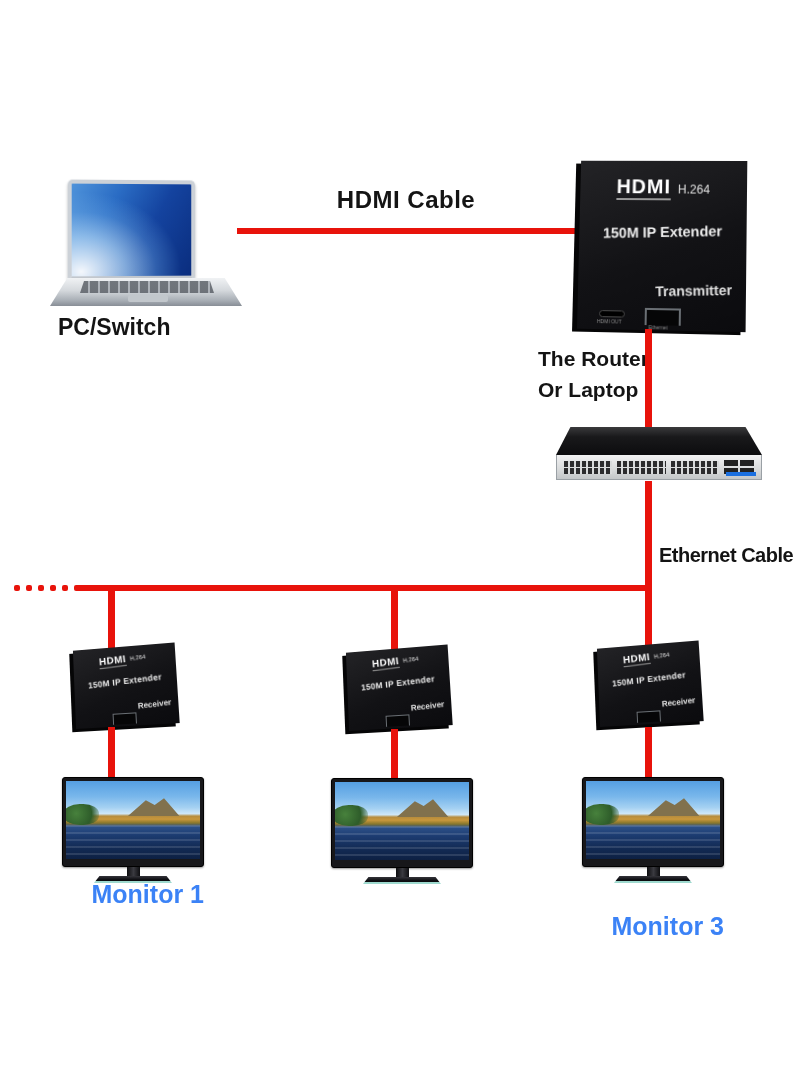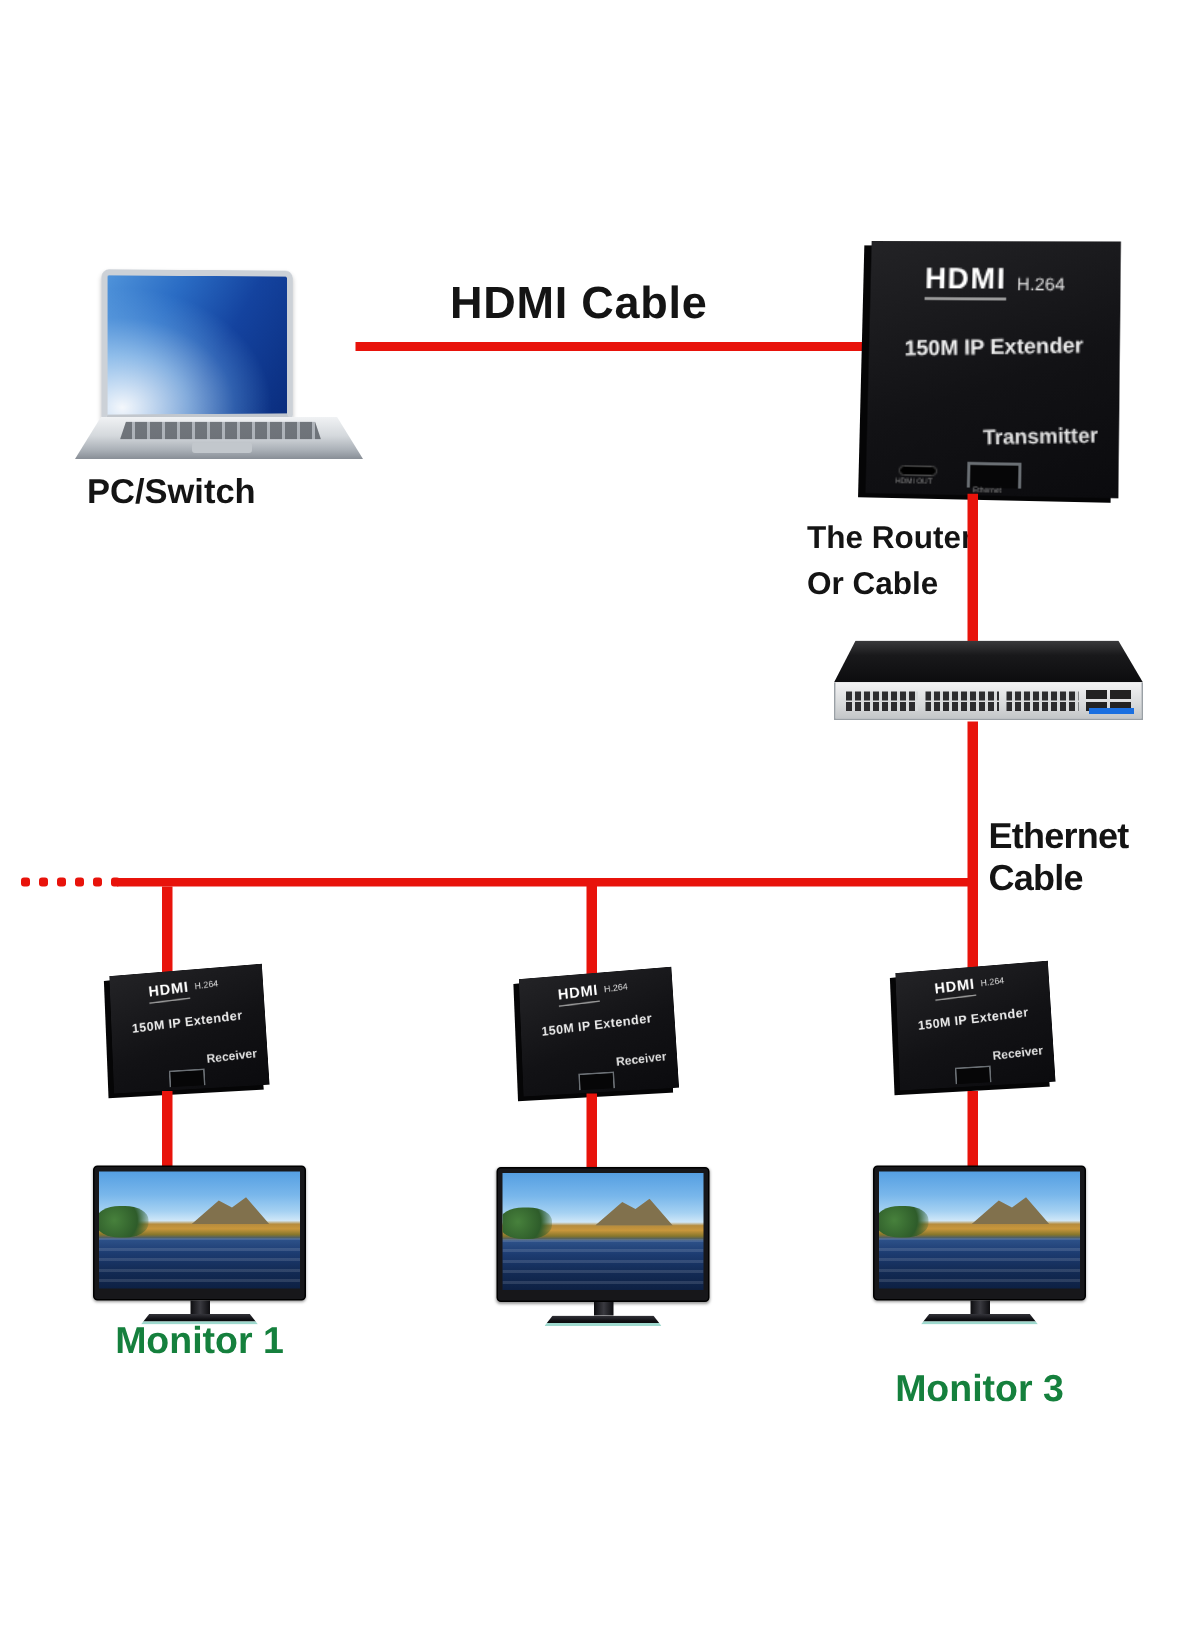--- a/index.html
+++ b/index.html
@@ -10,25 +10,25 @@
     overflow:hidden; margin:0 auto;
   }
   
   .cable { position:absolute; background:#e8130b; }
   .dots { position:absolute; display:flex; gap:6px; }
   .dots i { width:6px; height:6px; border-radius:2px; background:#e8130b; display:block; }
 
   
   .lbl { position:absolute; font-weight:bold; color:#141414; }
   .lbl-pc        { left:58px;  top:314px; font-size:23px; }
-  .lbl-hdmicable { left:300px; top:186px; width:212px; font-size:30px; letter-spacing:0.5px; }
+  .lbl-hdmicable { left:300px; top:186px; width:212px; text-align:center; font-size:24px; letter-spacing:0.5px; }
   .lbl-router1   { left:538px; top:347px; font-size:21px; }
   .lbl-router2   { left:538px; top:378px; font-size:21px; }
-  .lbl-ethernet  { left:659px; top:544px; font-size:24px; letter-spacing:-0.5px; }
-  .lbl-monitor   { position:absolute; width:142px; text-align:center; font-size:25px; font-weight:bold; color:#15803d; }
+  .lbl-ethernet  { left:659px; top:544px; font-size:20px; letter-spacing:-0.5px; }
+  .lbl-monitor   { position:absolute; width:142px; text-align:right; font-size:25px; font-weight:bold; color:#3b82f6; }
 
   
   .laptop { position:absolute; left:50px; top:174px; width:192px; height:134px; }
   .lp-screen {
     position:absolute; left:18px; top:6px; width:128px; height:102px;
     border:4px solid #ccd1d7; border-bottom:6px solid #c2c7cd; border-radius:5px;
     background:
       radial-gradient(ellipse at 8% 95%, rgba(255,255,255,0.95) 0%, rgba(190,225,250,0.65) 28%, rgba(120,180,235,0.30) 48%, rgba(0,0,0,0) 64%),
       linear-gradient(300deg, #0a2d7e 0%, #14439f 40%, #2a6cc4 70%, #4f93da 100%);
     transform:perspective(600px) rotateY(5deg);
@@ -171,21 +171,21 @@
     <div class="role">Transmitter</div>
     <div class="tx-ports">
       <span class="usb-port"></span>
       <span class="rj45"></span>
       <span class="port-lbl plbl-usb">HDMI OUT</span>
       <span class="port-lbl plbl-eth">Ethernet</span>
     </div>
   </div>
 
   <div class="lbl lbl-router1">The Router</div>
-  <div class="lbl lbl-router2">Or Cable</div>
+  <div class="lbl lbl-router2">Or Laptop</div>
   <div class="cable" style="left:645px; top:329px; width:7px; height:103px;"></div>
 
   <div class="switch">
     <div class="sw-top"></div>
     <div class="sw-front">
       <div class="port-block">
           <div class="port-row"></div>
           <div class="port-row"></div>
         </div>
       <div class="port-block">

